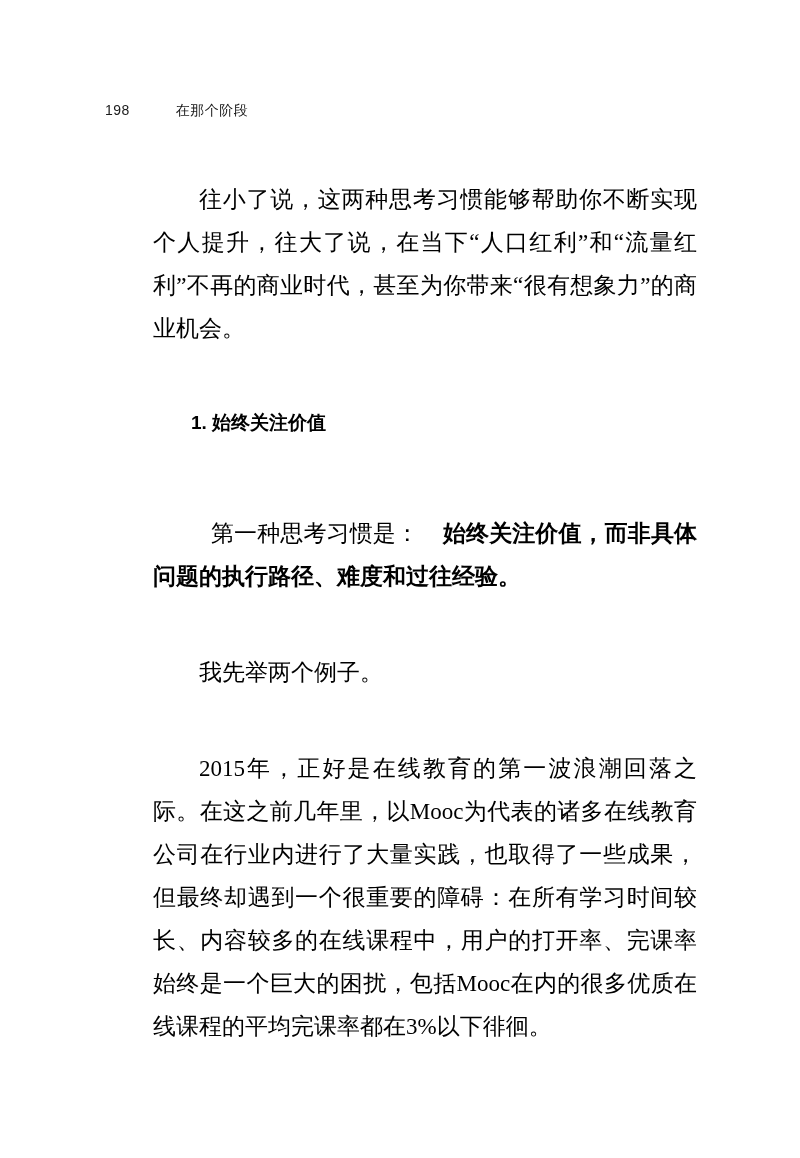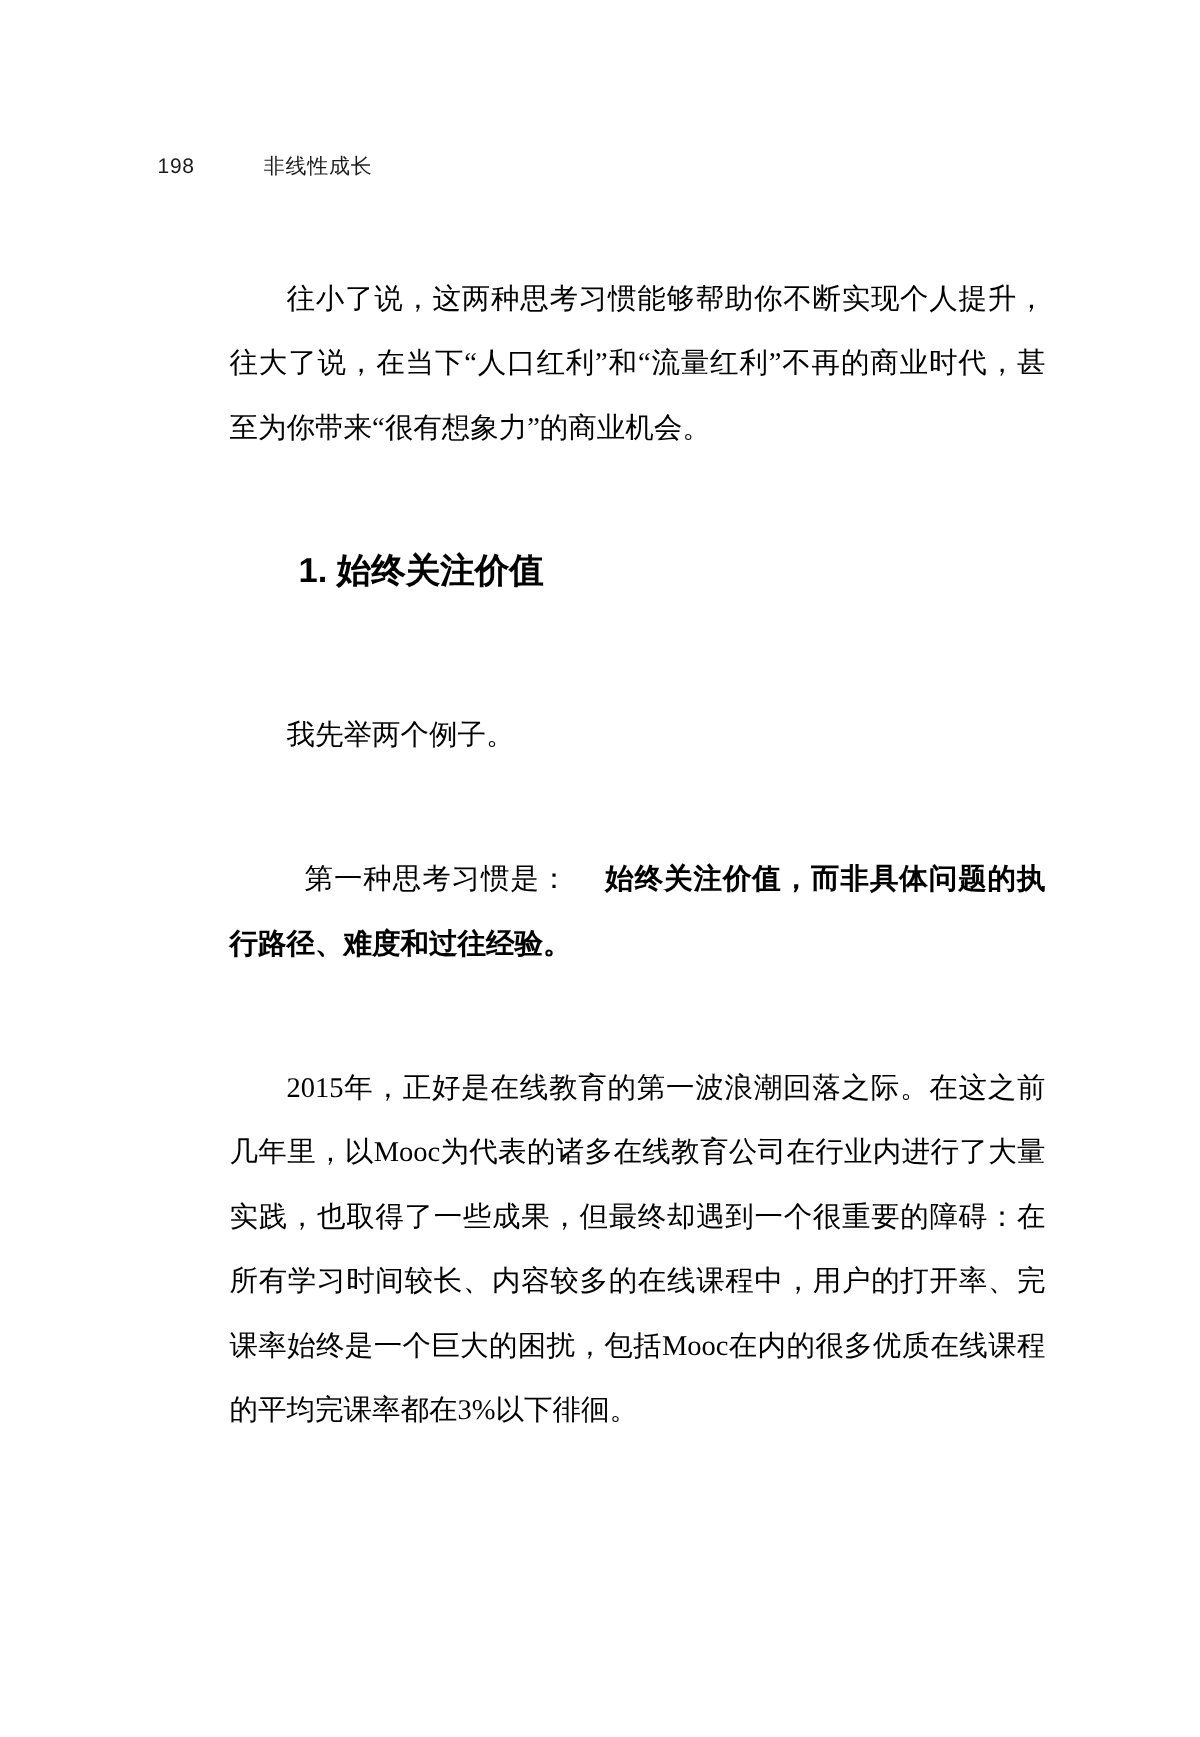--- a/index.html
+++ b/index.html
@@ -25,60 +25,60 @@
     color: #1a1a1a;
     letter-spacing: 0.5px;
   }
   .page-body {
     position: absolute;
     top: 130px;
     left: 105px;
     width: 592px;
   }
   .para {
-    font-size: 19px;
+    font-size: 23px;
     line-height: 43px;
     text-align: justify;
     text-indent: 2em;
     margin-bottom: 29px;
     font-family: "Liberation Serif", "DejaVu Serif", serif;
   }
   .section-heading {
     font-family: "Liberation Sans", "DejaVu Sans", sans-serif;
-    font-size: 23px;
+    font-size: 19px;
     font-weight: bold;
     line-height: 26px;
     text-indent: 2em;
     margin: 36px 0 52px 0;
   }
   .bold-run {
     font-family: "Liberation Sans", "DejaVu Sans", sans-serif;
     font-weight: bold;
   }
   .para-example { margin-bottom: 31px; }
 </style>
 </head>
 <body>
 
 <div class="page">
 
   <header class="page-header">
     <span class="page-number">198</span>
-    <span class="book-title">非线性成长</span>
+    <span class="book-title">在那个阶段</span>
   </header>
 
   <main class="page-body">
 
     <p class="para">往小了说，这两种思考习惯能够帮助你不断实现个人提升，往大了说，在当下“人口红利”和“流量红利”不再的商业时代，甚至为你带来“很有想象力”的商业机会。</p>
 
     <h2 class="section-heading">1. 始终关注价值</h2>
 
+    <p class="para"><span>第一种思考习惯是：</span><span class="bold-run">始终关注价值，而非具体问题的执行路径、难度和过往经验。</span></p>
+
     <p class="para">我先举两个例子。</p>
-
-    <p class="para"><span>第一种思考习惯是：</span><span class="bold-run">始终关注价值，而非具体问题的执行路径、难度和过往经验。</span></p>
 
 
     <p class="para">2015年，正好是在线教育的第一波浪潮回落之际。在这之前几年里，以Mooc为代表的诸多在线教育公司在行业内进行了大量实践，也取得了一些成果，但最终却遇到一个很重要的障碍：在所有学习时间较长、内容较多的在线课程中，用户的打开率、完课率始终是一个巨大的困扰，包括Mooc在内的很多优质在线课程的平均完课率都在3%以下徘徊。</p>
 
 
   </main>
 
 </div>
 
 </body></html>

